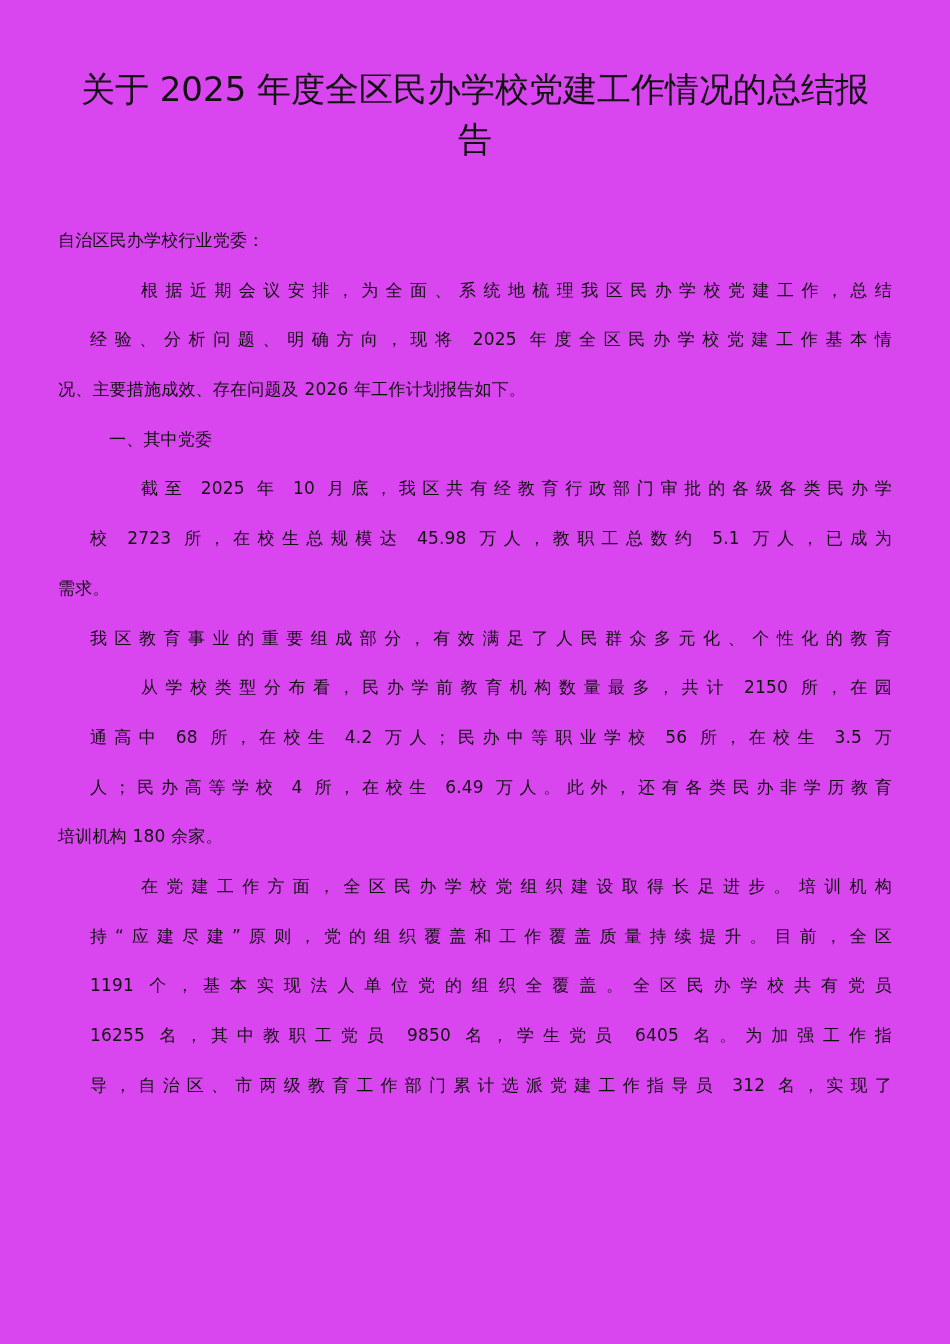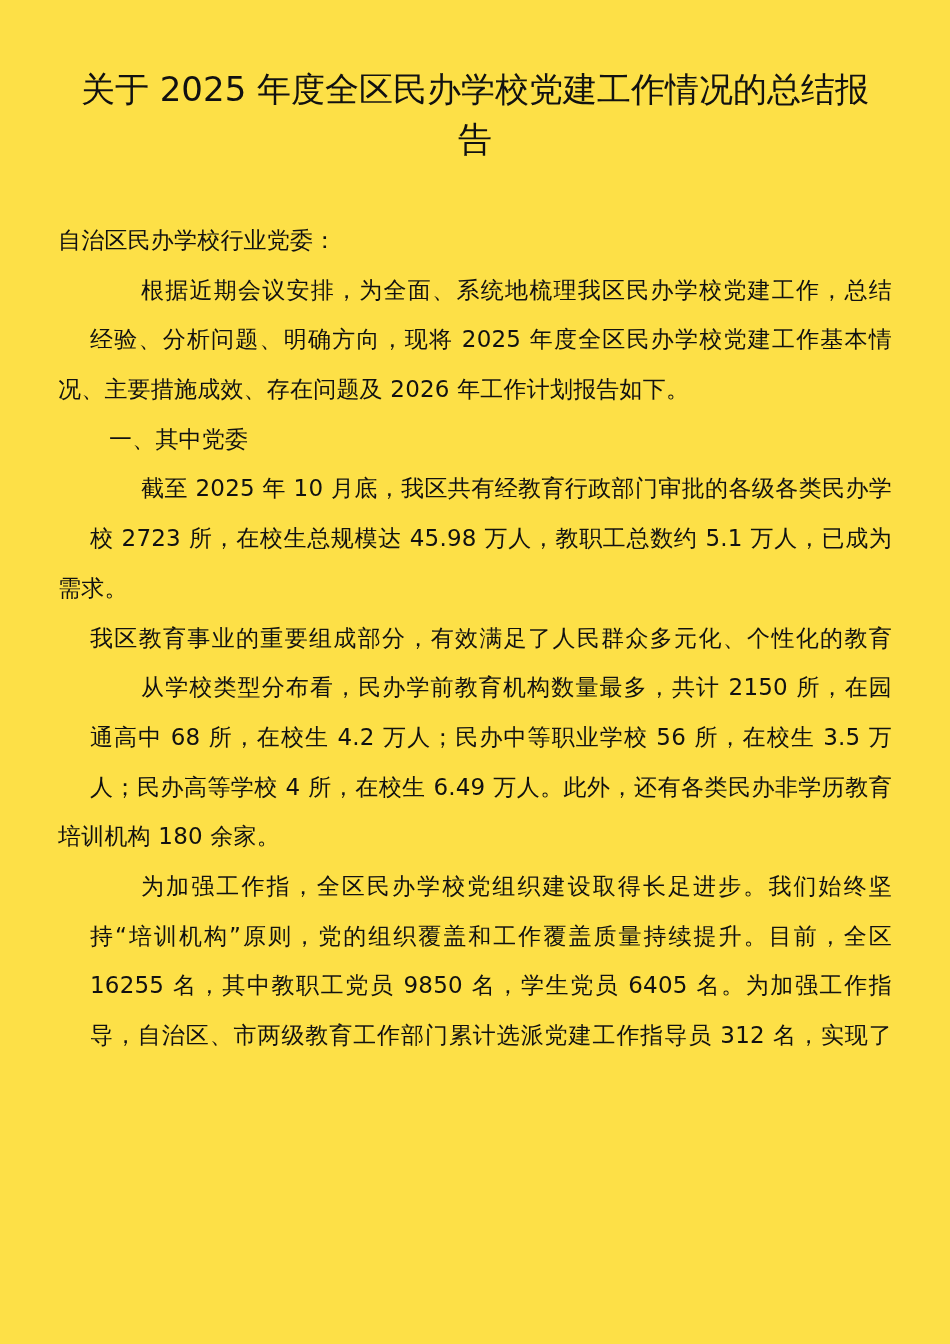--- a/index.html
+++ b/index.html
@@ -1,22 +1,22 @@
 <!DOCTYPE html>
 <html><head>
   <meta charset="utf-8">
   <style>
     html, body { margin: 0; padding: 0; background: #ffffff; }
     body { width: 950px; height: 1344px; position: relative; overflow: hidden;
            font-family: "DejaVu Sans", sans-serif; color: #111111; }
-    .page { position: absolute; left: 0; top: 0; width: 950px; height: 1344px; background: #fde047; }
+    .page { position: absolute; left: 0; top: 0; width: 950px; height: 1344px; background: #d946ef; }
     .title { position: absolute; left: 58px; width: 834px; top: 64px; text-align: center;
              font-size: 34px; line-height: 50px; letter-spacing: 0px; color: #111; }
     .body { position: absolute; left: 58px; top: 216px; width: 834px; }
-    .line { height: 49.7px; line-height: 49.7px; font-size: 23px; white-space: nowrap; color: #111;
+    .line { height: 49.7px; line-height: 49.7px; font-size: 17px; white-space: nowrap; color: #111;
             letter-spacing: 0.2px; }
     .line.full { text-align: justify; text-align-last: justify; margin-left: 32px; }
     .indent { padding-left: 51px; }
   </style>
 </head>
 <body>
 
 <div class="page">
   <div class="title">
     <div>关于 2025 年度全区民办学校党建工作情况的总结报</div>
@@ -44,19 +44,20 @@
     </div>
 
     <div>
       <div class="line full indent">从学校类型分布看，民办学前教育机构数量最多，共计 2150 所，在园</div>
       <div class="line full">通高中 68 所，在校生 4.2 万人；民办中等职业学校 56 所，在校生 3.5 万</div>
       <div class="line full">人；民办高等学校 4 所，在校生 6.49 万人。此外，还有各类民办非学历教育</div>
       <div class="line">培训机构 180 余家。</div>
     </div>
 
     <div>
-      <div class="line full indent">为加强工作指，全区民办学校党组织建设取得长足进步。我们始终坚</div>
-      <div class="line full">持“培训机构”原则，党的组织覆盖和工作覆盖质量持续提升。目前，全区</div>
+      <div class="line full indent">在党建工作方面，全区民办学校党组织建设取得长足进步。培训机构</div>
+      <div class="line full">持“应建尽建”原则，党的组织覆盖和工作覆盖质量持续提升。目前，全区</div>
+      <div class="line full">1191 个，基本实现法人单位党的组织全覆盖。全区民办学校共有党员</div>
       <div class="line full">16255 名，其中教职工党员 9850 名，学生党员 6405 名。为加强工作指</div>
       <div class="line full">导，自治区、市两级教育工作部门累计选派党建工作指导员 312 名，实现了</div>
     </div>
   </div>
 </div>
 
 </body></html>

